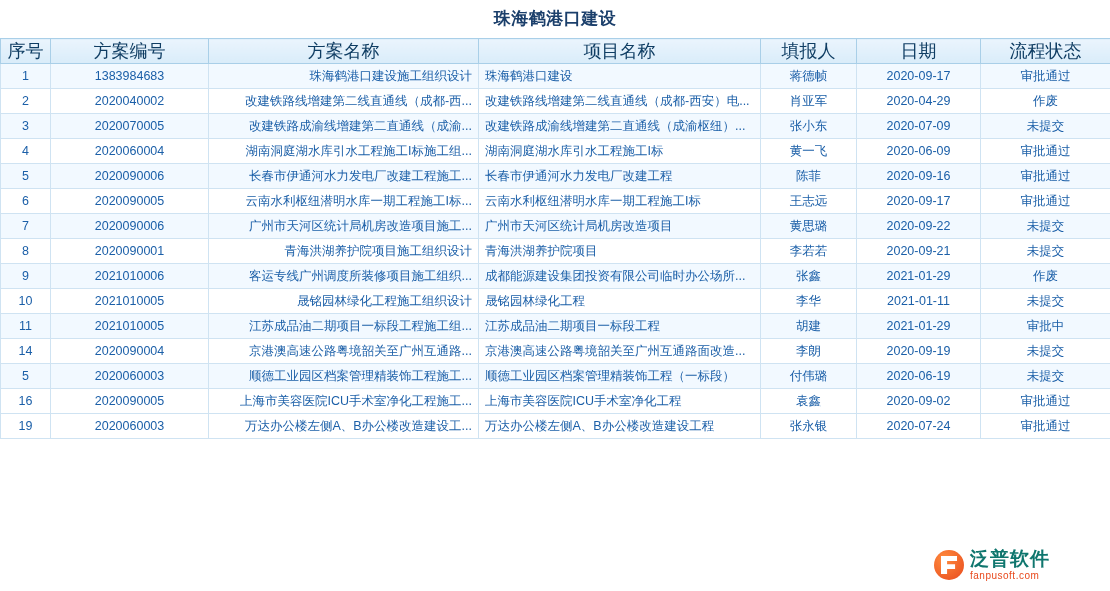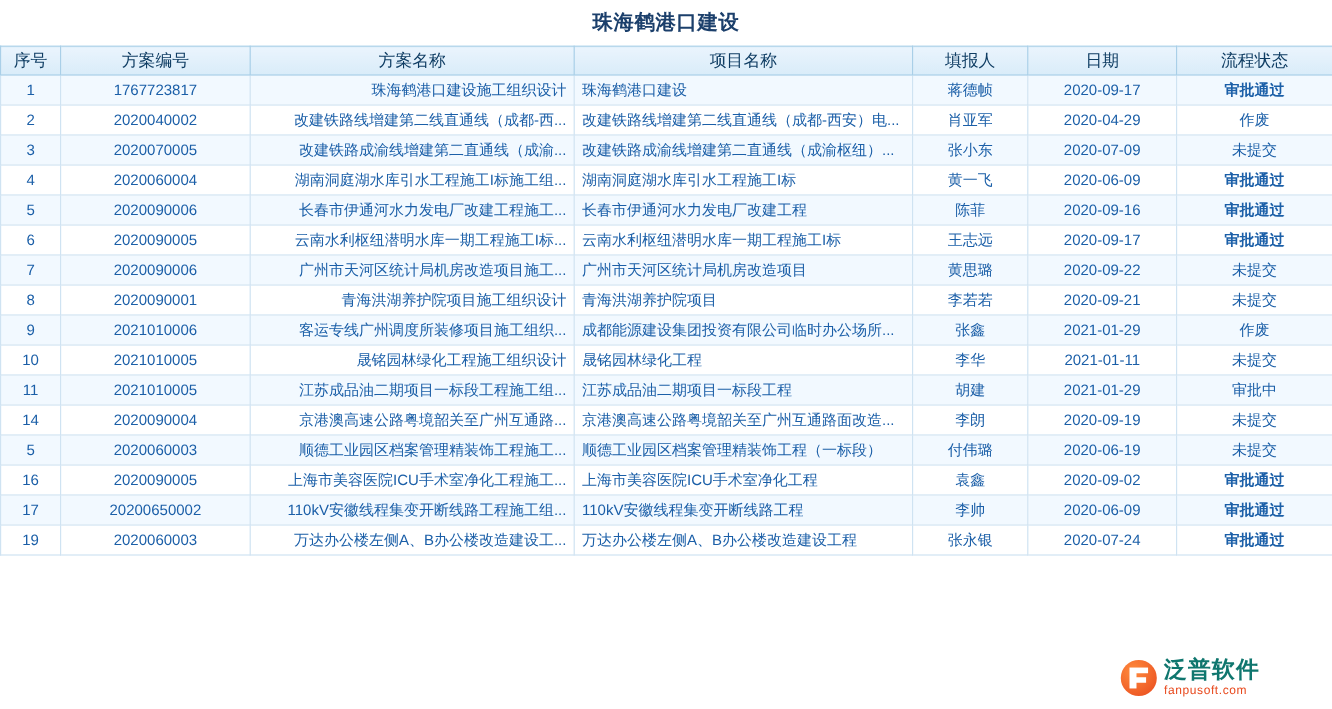--- a/index.html
+++ b/index.html
@@ -27,21 +27,21 @@
   }
   table.grid {
     border-collapse: collapse;
     width: 1110px;
     table-layout: fixed;
   }
   table.grid th {
     height: 24px;
     background: linear-gradient(to bottom, #eaf4fd 0%, #d9ecf9 100%);
     border: 1px solid #a9cfe8;
-    font-size: 14px;
+    font-size: 18px;
     font-weight: normal;
     color: #0f3d63;
     text-align: center;
     padding: 0 2px;
   }
   table.grid td {
     height: 25px;
     border: 1px solid #cfe3f2;
     font-size: 12.5px;
     color: #1b5fa8;
@@ -52,21 +52,21 @@
   }
   tr.row-alt td { background: #f2f9ff; }
   tr.row-norm td { background: #ffffff; }
   td.c-idx { text-align: center; color: #333333; }
   td.c-code { text-align: center; color: #2a7ab9; }
   td.c-name { text-align: right; color: #1b5fa8; }
   td.c-proj { text-align: left; color: #1b5fa8; }
   td.c-user { text-align: center; color: #1b5fa8; }
   td.c-date { text-align: center; color: #1b5fa8; }
   td.c-status { text-align: center; }
-  .st-pass { color: #1f9d3a; font-weight: bold; }
+  .st-pass { color: #1f9d3a; }
   .st-void { color: #e46c0a; }
   .st-unsub { color: #e02020; }
   .st-ing { color: #e8a317; }
 
   
   .watermark {
     position: absolute;
     right: 6px;
     bottom: 4px;
     width: 170px;
@@ -128,21 +128,21 @@
         <th>方案名称</th>
         <th>项目名称</th>
         <th>填报人</th>
         <th>日期</th>
         <th>流程状态</th>
       </tr>
     </thead>
     <tbody id="tbody">
         <tr class="row-alt">
           <td class="c-idx" title="1">1</td>
-          <td class="c-code" title="2020090007">1767723817</td>
+          <td class="c-code" title="2020090007">1383984683</td>
           <td class="c-name" title="珠海鹤港口建设施工组织设计">珠海鹤港口建设施工组织设计</td>
           <td class="c-proj" title="珠海鹤港口建设">珠海鹤港口建设</td>
           <td class="c-user" title="蒋德帧">蒋德帧</td>
           <td class="c-date" title="2020-09-17">2020-09-17</td>
           <td class="c-status st-pass" title="审批通过">审批通过</td>
         </tr>
         <tr class="row-norm">
           <td class="c-idx" title="2">2</td>
           <td class="c-code" title="2020040002">2020040002</td>
           <td class="c-name" title="改建铁路线增建第二线直通线（成都-西...">改建铁路线增建第二线直通线（成都-西...</td>
@@ -252,29 +252,20 @@
         </tr>
         <tr class="row-norm">
           <td class="c-idx" title="16">16</td>
           <td class="c-code" title="2020090005">2020090005</td>
           <td class="c-name" title="上海市美容医院ICU手术室净化工程施工...">上海市美容医院ICU手术室净化工程施工...</td>
           <td class="c-proj" title="上海市美容医院ICU手术室净化工程">上海市美容医院ICU手术室净化工程</td>
           <td class="c-user" title="袁鑫">袁鑫</td>
           <td class="c-date" title="2020-09-02">2020-09-02</td>
           <td class="c-status st-pass" title="审批通过">审批通过</td>
         </tr>
-        <tr class="row-alt">
-          <td class="c-idx" title="17">17</td>
-          <td class="c-code" title="20200650002">20200650002</td>
-          <td class="c-name" title="110kV安徽线程集变开断线路工程施工组...">110kV安徽线程集变开断线路工程施工组...</td>
-          <td class="c-proj" title="110kV安徽线程集变开断线路工程">110kV安徽线程集变开断线路工程</td>
-          <td class="c-user" title="李帅">李帅</td>
-          <td class="c-date" title="2020-06-09">2020-06-09</td>
-          <td class="c-status st-pass" title="审批通过">审批通过</td>
-        </tr>
         <tr class="row-norm">
           <td class="c-idx" title="18">19</td>
           <td class="c-code" title="2020060003">2020060003</td>
           <td class="c-name" title="万达办公楼左侧A、B办公楼改造建设工...">万达办公楼左侧A、B办公楼改造建设工...</td>
           <td class="c-proj" title="万达办公楼左侧A、B办公楼改造建设工程">万达办公楼左侧A、B办公楼改造建设工程</td>
           <td class="c-user" title="张永银">张永银</td>
           <td class="c-date" title="2020-07-24">2020-07-24</td>
           <td class="c-status st-pass" title="审批通过">审批通过</td>
         </tr>
       </tbody>

